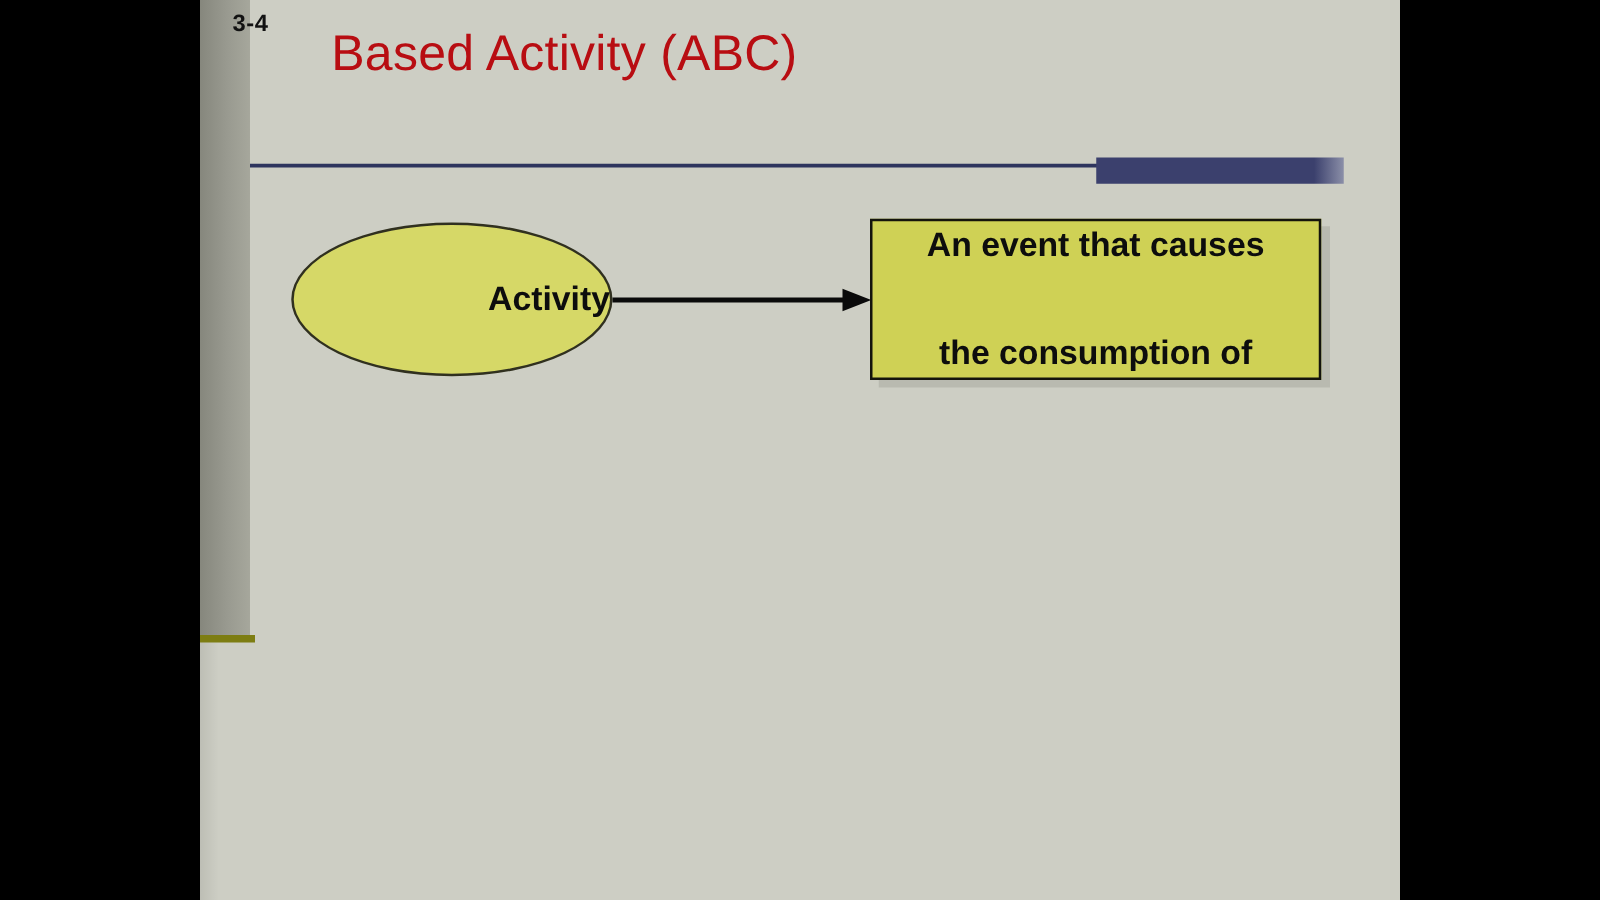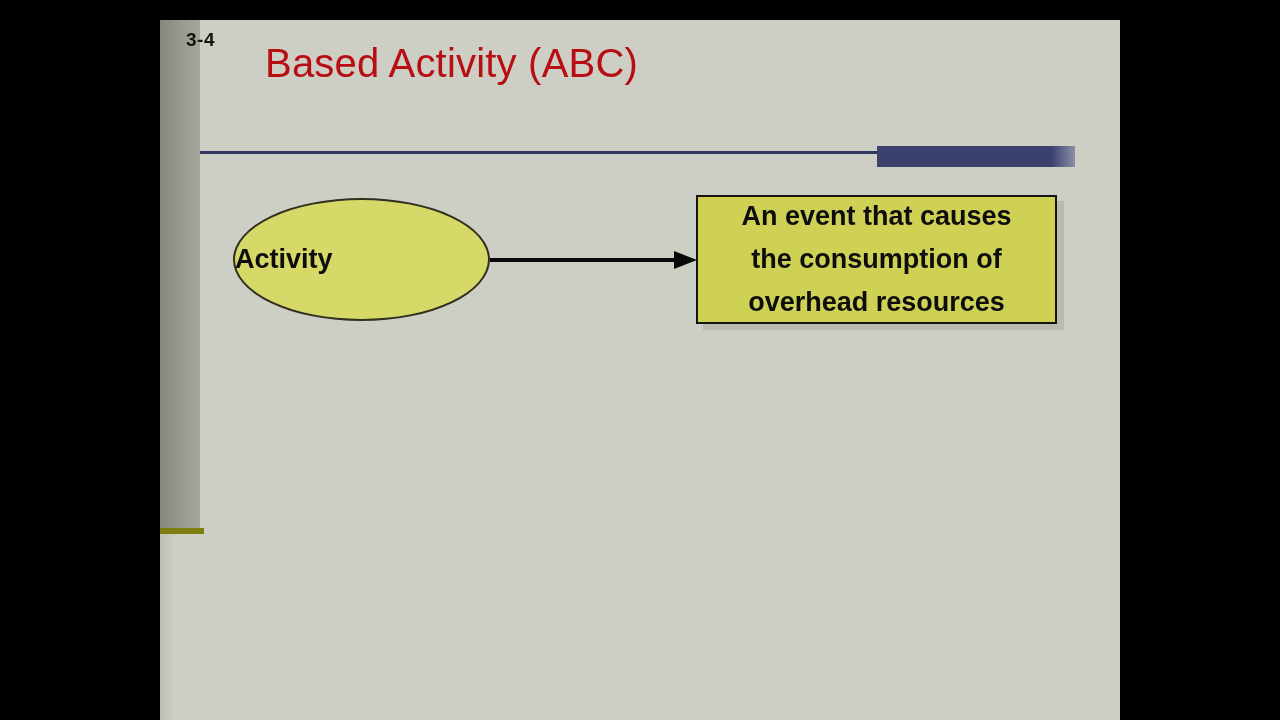--- a/index.html
+++ b/index.html
@@ -9,21 +9,20 @@
     width: 1280px;
     height: 720px;
     overflow: hidden;
     font-family: "Liberation Sans", sans-serif;
   }
   #stage {
     position: relative;
     width: 1280px;
     height: 604px;
     background: #000;
-    margin-top: 20px;
   }
   
   #slide {
     position: absolute;
     left: 160px;
     top: 0;
     width: 960px;
     height: 720px;
     background: var(--slide-bg, #cdcec4);
   }
@@ -94,21 +93,21 @@
     left: 73px;
     top: 178px;
     width: 257px;
     height: 123px;
     background: var(--ellipse-fill, #d6d867);
     border: 2px solid #30301f;
     border-radius: 50%;
     box-sizing: border-box;
     display: flex;
     align-items: center;
-    justify-content: flex-start;
+    justify-content: flex-end;
   }
   .ellipse-label {
     font-size: 27px;
     font-weight: bold;
     color: #0d0d0d;
   }
   .arrow-svg {
     position: absolute;
     left: 328px;
     top: 226px;
@@ -174,17 +173,16 @@
     </div>
 
     <svg class="arrow-svg" viewBox="0 0 212 28" xmlns="http://www.w3.org/2000/svg">
       <line x1="2" y1="14" x2="188" y2="14" stroke="#0a0a0a" stroke-width="4"></line>
       <polygon points="186,5 209,14 186,23" fill="#0a0a0a"></polygon>
     </svg>
 
     <div class="definition-box">
       <div class="box-line">An event that causes</div>
       <div class="box-line">the consumption of</div>
-      <div class="box-line">overhead resources</div>
     </div>
 
   </div>
 </div>
 
 </body></html>

